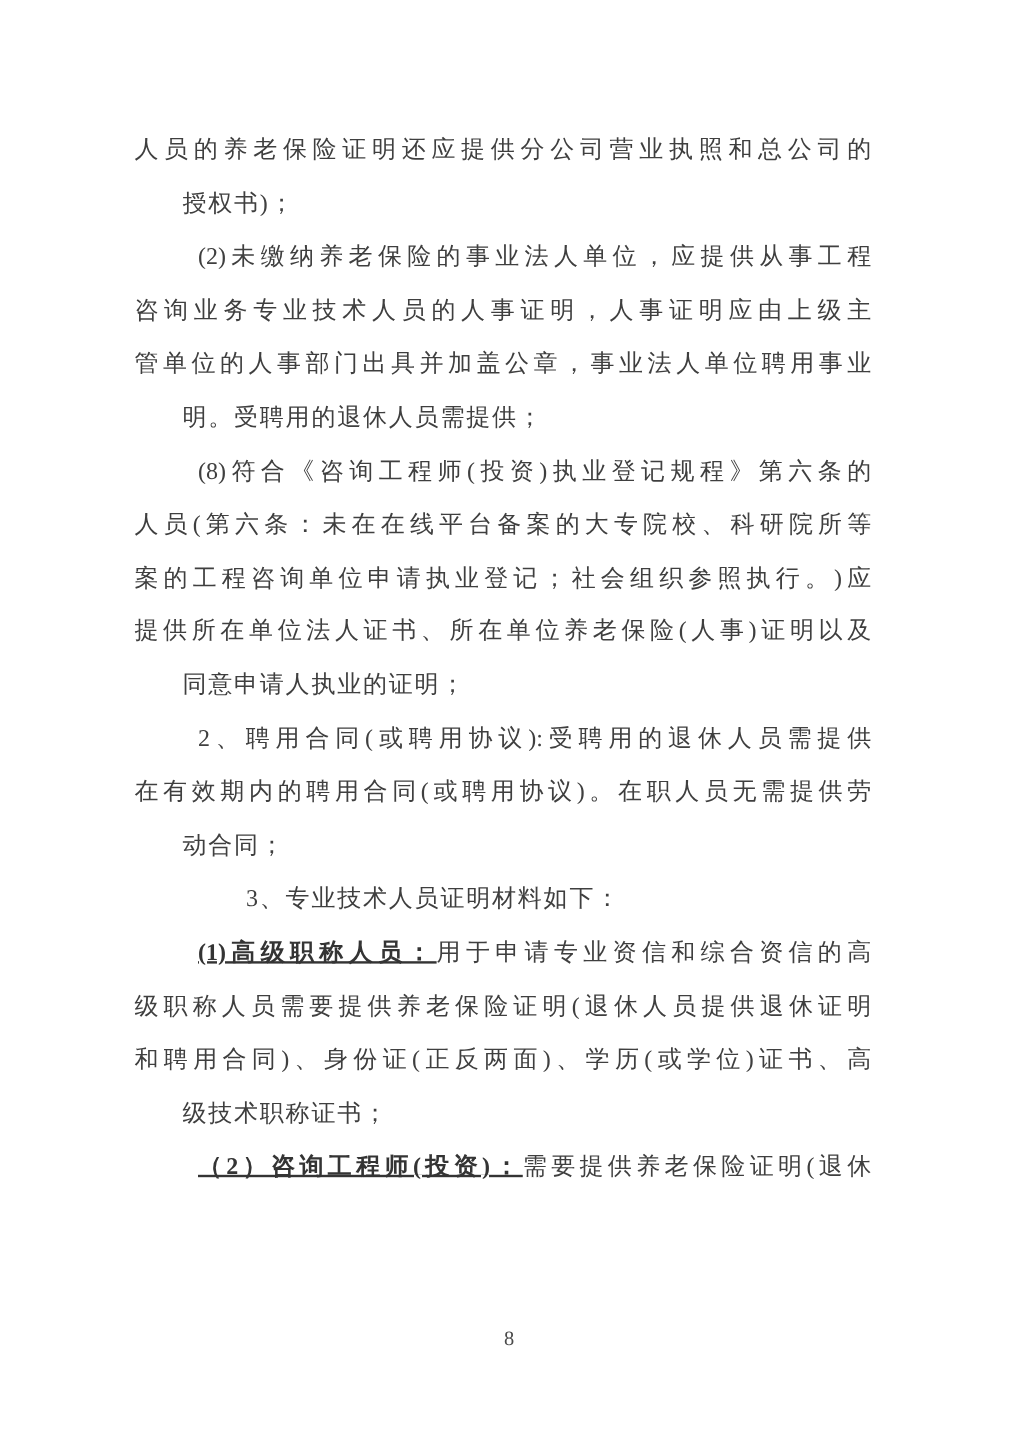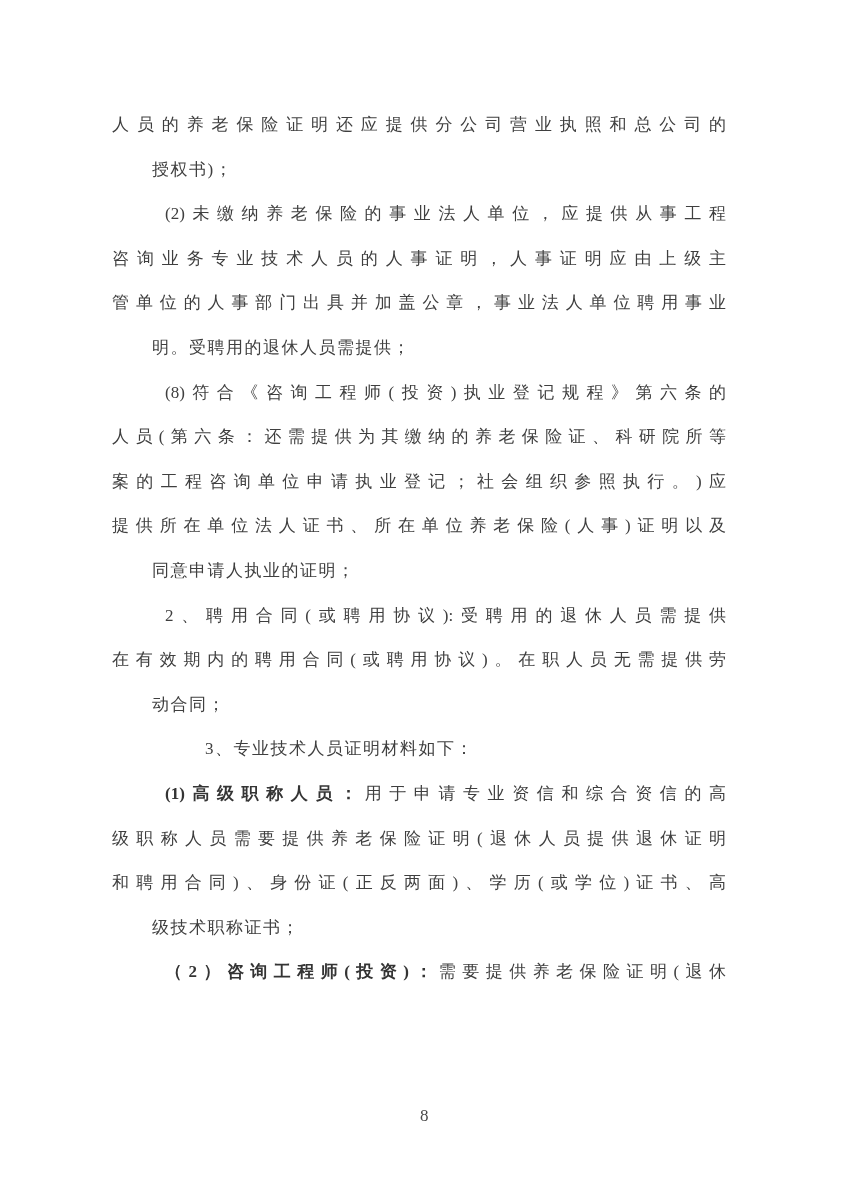--- a/index.html
+++ b/index.html
@@ -24,41 +24,42 @@
     position: absolute;
     top: 103px;
     left: 112px;
     width: 614px;
   }
   .paragraph {
     margin: 0;
     padding: 0;
   }
   .line {
-    font-size: 17px;
+    font-size: 20px;
     line-height: 44.6px;
     height: 44.6px;
     overflow: hidden;
     text-align: justify;
     text-align-last: justify;
     text-justify: inter-character;
     color: #3f3f3f;
   }
   .line.indent {
     padding-left: 53px;
   }
   .line.last {
     text-align: left;
     text-align-last: left;
     letter-spacing: 1.5px;
     margin-left: 40px;
   }
   .line b {
     font-weight: 700;
     color: #343434;
+    text-decoration: underline;
   }
   .page-number {
     position: absolute;
     top: 1103px;
     left: 0;
     right: 0;
     text-align: center;
     font-size: 17px;
     line-height: 26px;
     color: #4a4a4a;
@@ -75,21 +76,21 @@
         <div class="line last">授权书)；</div>
       </div>
       <div class="paragraph">
         <div class="line indent">(2)未缴纳养老保险的事业法人单位，应提供从事工程</div>
         <div class="line">咨询业务专业技术人员的人事证明，人事证明应由上级主</div>
         <div class="line">管单位的人事部门出具并加盖公章，事业法人单位聘用事业</div>
         <div class="line last">明。受聘用的退休人员需提供；</div>
       </div>
       <div class="paragraph">
         <div class="line indent">(8)符合《咨询工程师(投资)执业登记规程》第六条的</div>
-        <div class="line">人员(第六条：还需提供为其缴纳的养老保险证、科研院所等</div>
+        <div class="line">人员(第六条：未在在线平台备案的大专院校、科研院所等</div>
         <div class="line">案的工程咨询单位申请执业登记；社会组织参照执行。)应</div>
         <div class="line">提供所在单位法人证书、所在单位养老保险(人事)证明以及</div>
         <div class="line last">同意申请人执业的证明；</div>
       </div>
       <div class="paragraph">
         <div class="line indent">2、聘用合同(或聘用协议):受聘用的退休人员需提供</div>
         <div class="line">在有效期内的聘用合同(或聘用协议)。在职人员无需提供劳</div>
         <div class="line last">动合同；</div>
       </div>
       <div class="paragraph">

